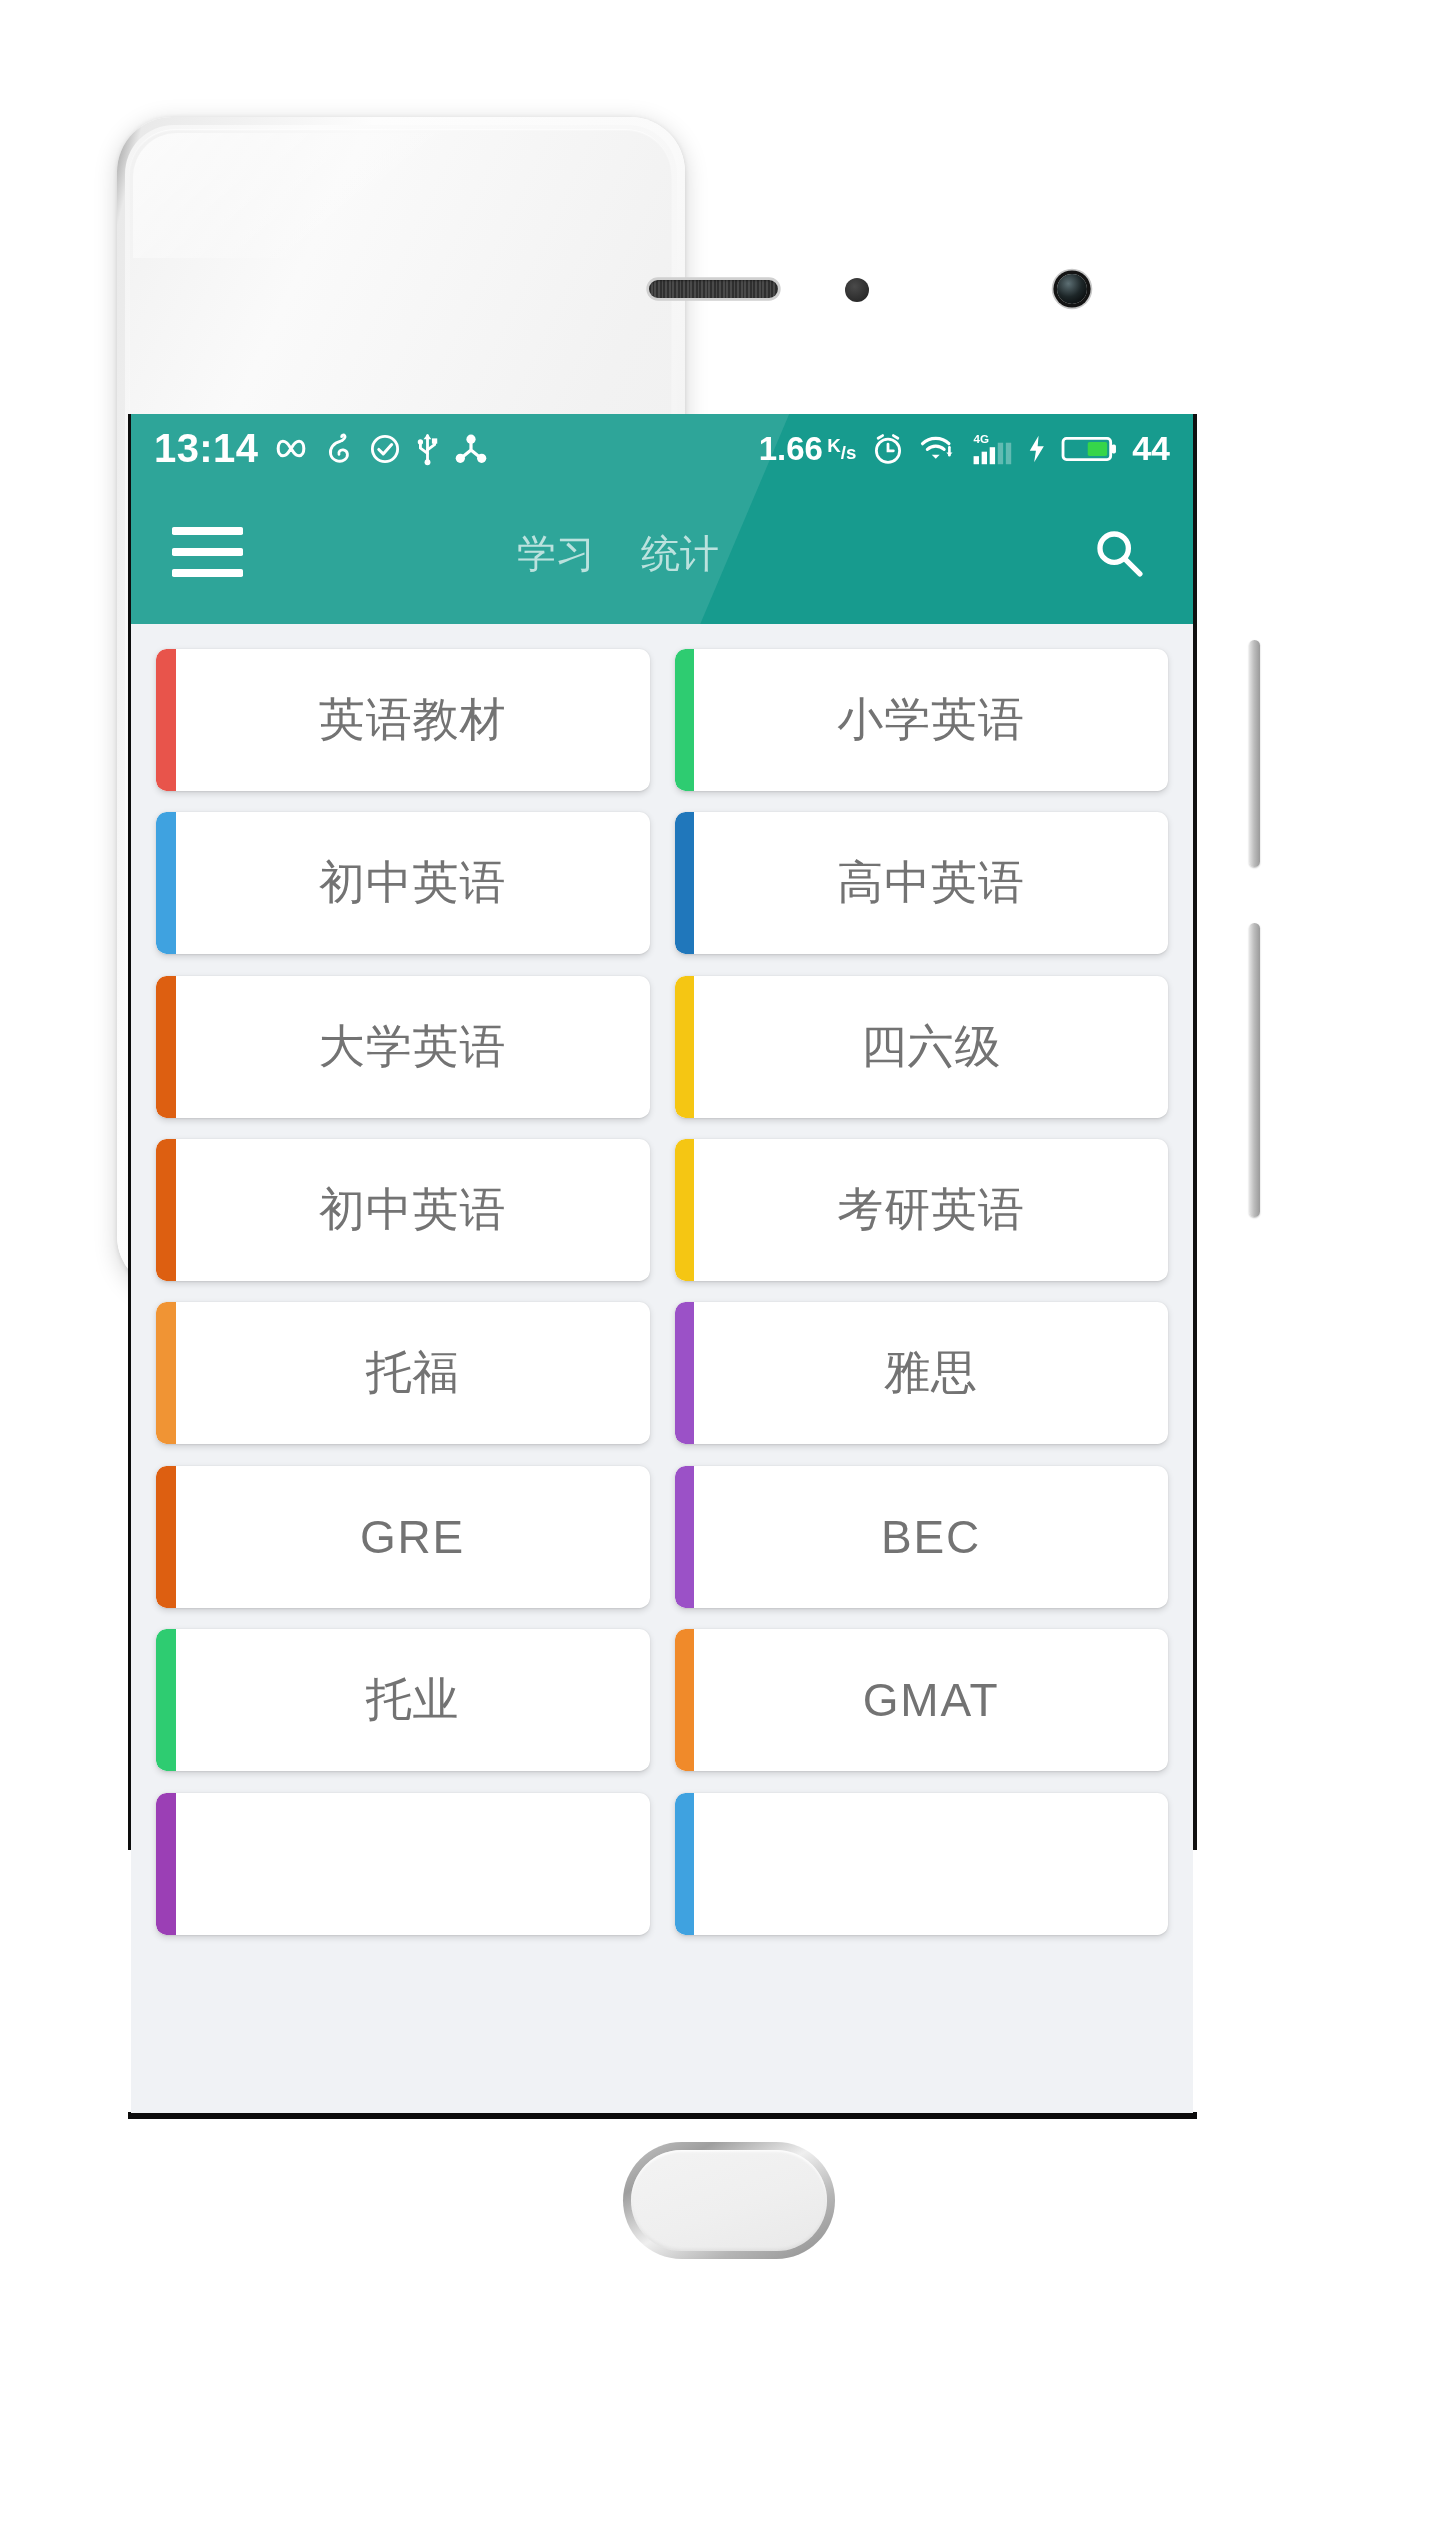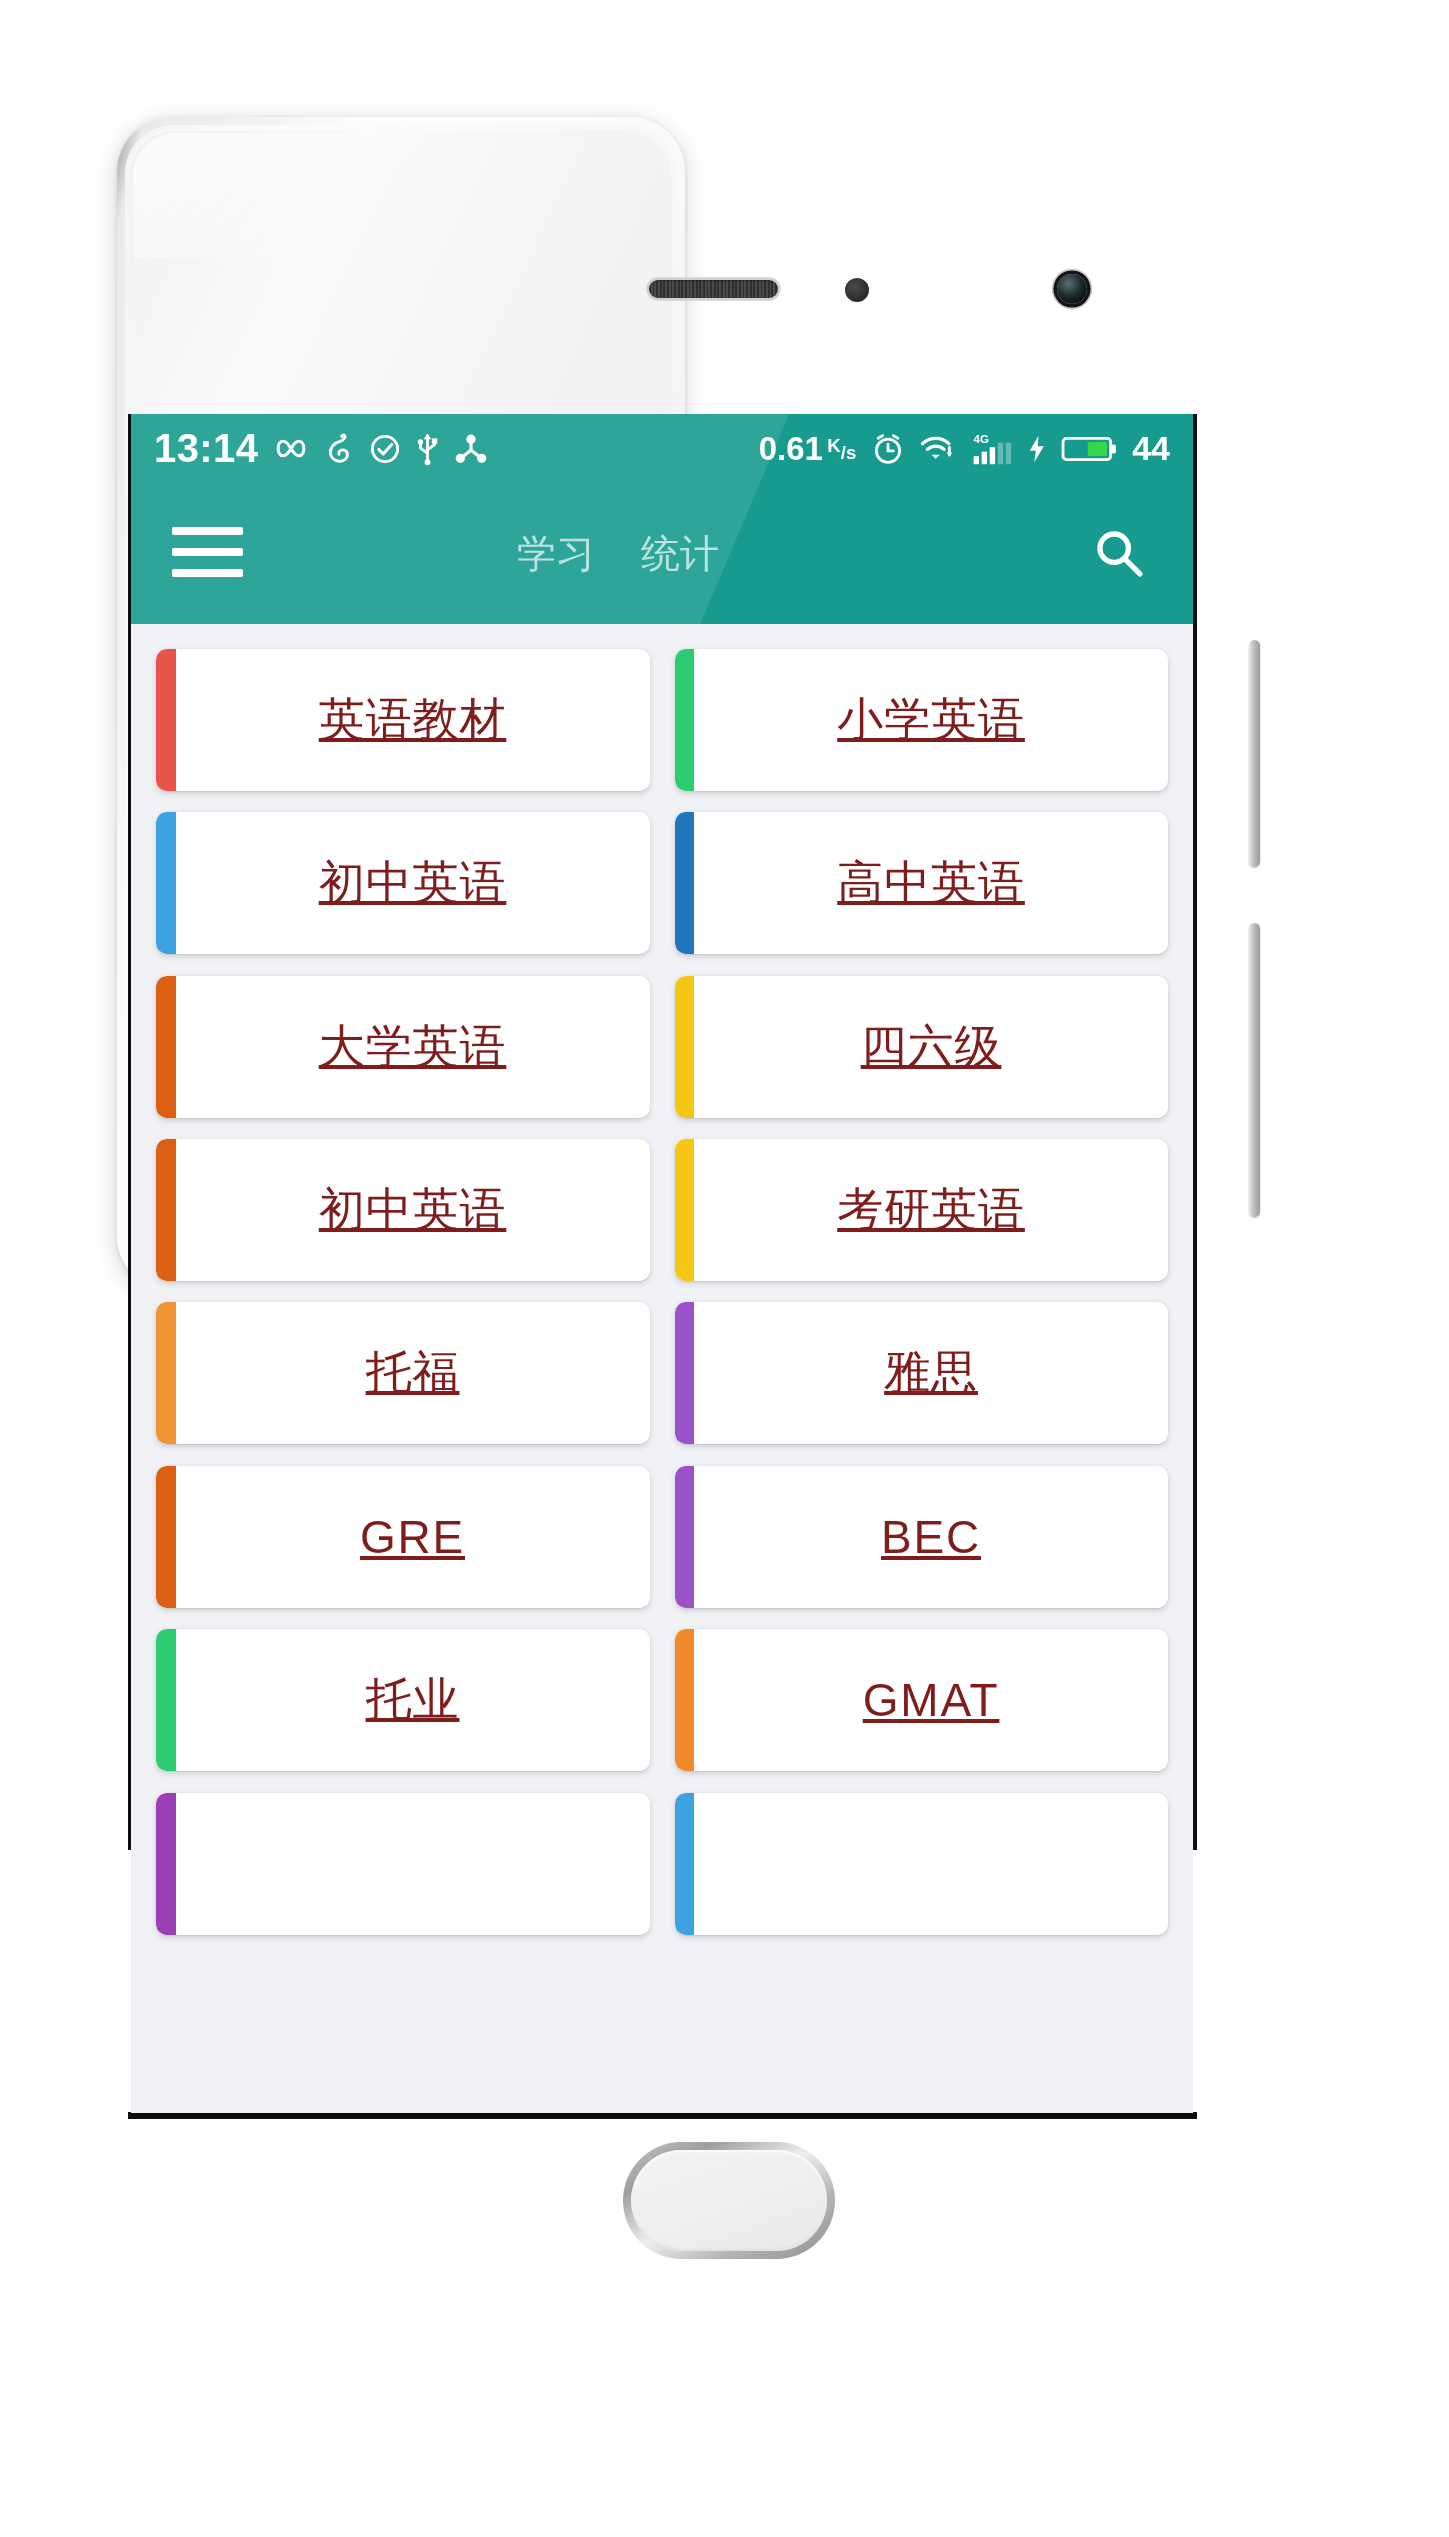--- a/index.html
+++ b/index.html
@@ -237,25 +237,24 @@
   }
   .card .accent{
     position:absolute;
     left:0; top:0; bottom:0;
     width:19.6px;
     border-top-left-radius:10.7px;
     border-bottom-left-radius:10.7px;
   }
   .card .label{
     font-size:46px;
-    color:#7f1d1d;
+    color:#737373;
     letter-spacing:0.9px;
     padding-left:19.6px;
     font-family:"DejaVu Sans","Liberation Sans",sans-serif;
-    text-decoration:underline;
   }
   .card.latin .label{
     font-family:"Liberation Sans","DejaVu Sans",sans-serif;
     font-size:46px; letter-spacing:1.8px;
   }
 </style>
 </head>
 <body>
 
 <div class="dev-outer"></div>
@@ -324,21 +323,21 @@
           <path d="M19 8 L19 19 M19 19 L8 28 M19 19 L30 28" fill="none" stroke="#fff" stroke-width="3.6" stroke-linecap="round"></path>
           <circle cx="19" cy="7" r="5.2" fill="#fff"></circle>
           <circle cx="7" cy="28.5" r="5.2" fill="#fff"></circle>
           <circle cx="31" cy="28.5" r="5.2" fill="#fff"></circle>
         </svg>
       </span>
     </div>
 
     <div class="sb-right">
       <span class="netspeed">
-        <span>0.61</span>
+        <span>1.66</span>
         <span class="unit">
           <span class="k">K</span><span>/</span><span>s</span>
         </span>
       </span>
 
       <span class="sb-icon">
         <svg width="34" height="34" viewBox="0 0 38 38">
           <circle cx="19" cy="21" r="13" fill="none" stroke="#fff" stroke-width="3.1"></circle>
           <path d="M19 13.5 L19 21 L25 21" fill="none" stroke="#fff" stroke-width="3.1" stroke-linecap="round"></path>
           <path d="M8 7 L13 4" stroke="#fff" stroke-width="3.1" stroke-linecap="round"></path>

